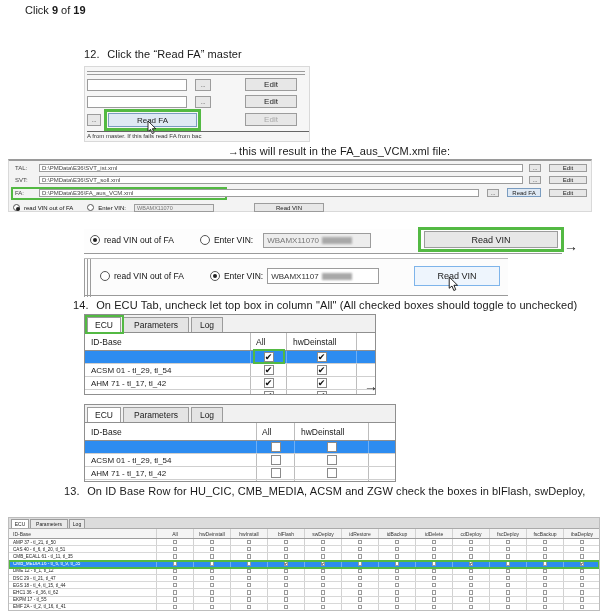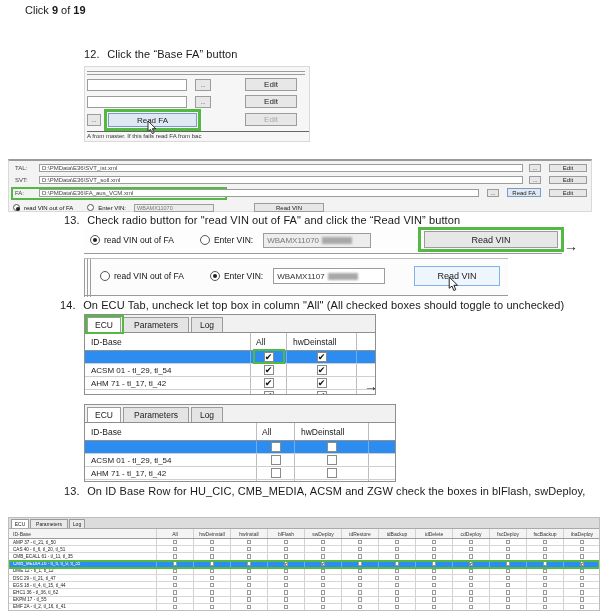--- a/index.html
+++ b/index.html
@@ -79,21 +79,21 @@
 
   <div class="abs" style="left:25px;top:4px;font-size:11px;">
     <span>Click</span>
     <b>9</b>
     <span>of</span>
     <b>19</b>
   </div>
 
   <div class="abs step" style="left:84px;top:48px;">
     <span class="stepnum">12.</span>
-    <span>Click the “Base FA” button</span>
+    <span>Click the “Read FA” master</span>
   </div>
 
   <div class="abs panel" style="left:84px;top:66px;width:226px;height:76px;">
     <div class="abs hairline" style="left:2px;top:4px;width:218px;"></div>
     <div class="abs hairline" style="left:2px;top:7px;width:218px;"></div>
 
     <div class="abs field" style="left:2px;top:12px;width:100px;height:12px;"></div>
     <div class="abs btn tiny" style="left:110px;top:12px;width:16px;height:12px;">...</div>
     <div class="abs btn" style="left:160px;top:11px;width:52px;height:13px;">Edit</div>
 
@@ -107,20 +107,23 @@
     <div class="abs" style="left:62px;top:54px;">
       <svg class="cursor" width="10" height="14" viewBox="0 0 10 14">
           <path d="M1 0 L1 10.5 L3.6 8.4 L5.3 12.6 L7.1 11.8 L5.4 7.7 L8.8 7.7 Z" fill="#fff" stroke="#000" stroke-width="0.8"></path>
         </svg>
     </div>
     <div class="abs btn gray" style="left:160px;top:46px;width:52px;height:13px;">Edit</div>
 
     <div class="abs note" style="left:2px;top:64px;width:222px;border-top:1px solid #666;padding-top:1px;">A from master. If this fails read FA from bac</div>
   </div>
 
+  <div class="abs step" style="left:228px;top:145px;">
+    <span>→</span><span>this will result in the FA_aus_VCM.xml file:</span>
+  </div>
 
   <div class="abs panel" style="left:8px;top:159px;width:584px;height:53px;border-top:2px solid #9a9a9a;background:#f3f3f3;">
 
     <div class="abs pathtext" style="left:6px;top:4px;">TAL:</div>
     <div class="abs field" style="left:30px;top:3px;width:484px;height:8px;display:flex;align-items:center;">
       <span class="pathtext" style="margin-left:2px;">D:\PMData\E36\SVT_ist.xml</span>
     </div>
     <div class="abs btn tiny" style="left:520px;top:3px;width:12px;height:8px;">...</div>
     <div class="abs btn tiny" style="left:540px;top:3px;width:38px;height:8px;">Edit</div>
 
@@ -145,24 +148,20 @@
       <span class="rlabel" style="font-size:6px;">read VIN out of FA</span>
       <span class="radio" style="width:7px;height:7px;margin-left:14px;"></span>
       <span class="rlabel" style="font-size:6px;">Enter VIN:</span>
       <span class="field" style="width:80px;height:8px;margin-left:8px;background:#ececec;display:flex;align-items:center;">
         <span class="vin" style="font-size:5.5px;margin-left:2px;">WBAMX11070</span>
       </span>
       <span class="btn tiny" style="width:70px;height:9px;margin-left:40px;">Read VIN</span>
     </div>
   </div>
 
-  <div class="abs step" style="left:64px;top:214px;">
-    <span class="stepnum">13.</span>
-    <span>Check radio button for "read VIN out of FA" and click the “Read VIN” button</span>
-  </div>
 
   <div class="abs" style="left:84px;top:229px;width:478px;height:25px;background:#fdfdfd;border-bottom:1px solid #9a9a9a;box-sizing:border-box;">
     <div style="display:flex;align-items:center;height:22px;">
       <span class="radio sel" style="margin-left:6px;"></span>
       <span class="rlabel">read VIN out of FA</span>
       <span class="radio" style="margin-left:26px;"></span>
       <span class="rlabel">Enter VIN:</span>
       <span class="field" style="width:108px;height:15px;margin-left:10px;background:#ededed;display:flex;align-items:center;">
         <span class="vin" style="margin-left:3px;">
             <span>WBAMX11070</span>
@@ -177,36 +176,36 @@
 
   <div class="abs" style="left:84px;top:258px;width:424px;height:38px;background:#fcfcfc;border-top:1px solid #bbb;border-bottom:1px solid #9a9a9a;box-sizing:border-box;">
     <div class="abs vline" style="left:0;top:0;height:38px;"></div>
     <div class="abs vline" style="left:3px;top:0;height:38px;"></div>
     <div class="abs vline" style="left:6px;top:0;height:38px;"></div>
     <div style="display:flex;align-items:center;height:34px;margin-left:10px;">
       <span class="radio" style="margin-left:6px;"></span>
       <span class="rlabel">read VIN out of FA</span>
       <span class="radio sel" style="margin-left:26px;"></span>
       <span class="rlabel">Enter VIN:</span>
-      <span class="field" style="width:112px;height:16px;margin-left:10px;display:flex;align-items:center;">
+      <span class="field" style="width:112px;height:16px;margin-left:4px;display:flex;align-items:center;">
         <span class="vin" style="color:#333;margin-left:3px;">
             <span>WBAMX1107</span>
             <span class="redact"></span>
           </span>
       </span>
     </div>
     <div class="abs btn" style="left:330px;top:7px;width:86px;height:20px;font-size:9px;border:1px solid #7eb4ea;background:#eef5fd;">Read VIN</div>
     <div class="abs" style="left:364px;top:18px;">
       <svg class="cursor" width="11" height="15" viewBox="0 0 10 14">
           <path d="M1 0 L1 10.5 L3.6 8.4 L5.3 12.6 L7.1 11.8 L5.4 7.7 L8.8 7.7 Z" fill="#fff" stroke="#000" stroke-width="0.8"></path>
         </svg>
     </div>
   </div>
 
-  <div class="abs step" style="left:60px;top:299px;">
+  <div class="abs step" style="left:73px;top:299px;">
     <span class="stepnum">14.</span>
     <span>On ECU Tab, uncheck let top box in column "All" (All checked boxes should toggle to unchecked)</span>
   </div>
 
   <div class="abs ecu-panel" style="left:84px;top:314px;width:292px;height:81px;">
     <div class="tabrow">
       <div class="tab active" style="left:2px;width:34px;">ECU</div>
       <div class="tab" style="left:38px;width:66px;">Parameters</div>
       <div class="tab" style="left:106px;width:32px;">Log</div>
       <div class="abs greenbox2" style="left:0px;top:0px;width:39px;height:19px;"></div>

